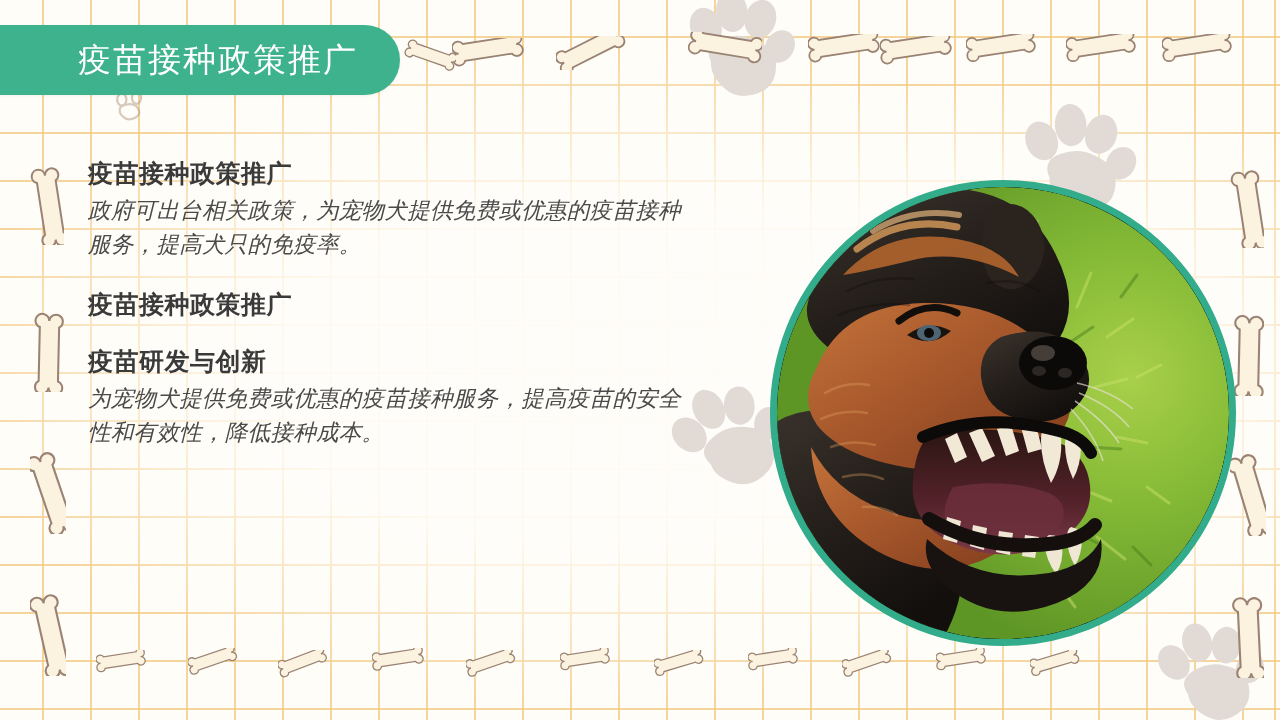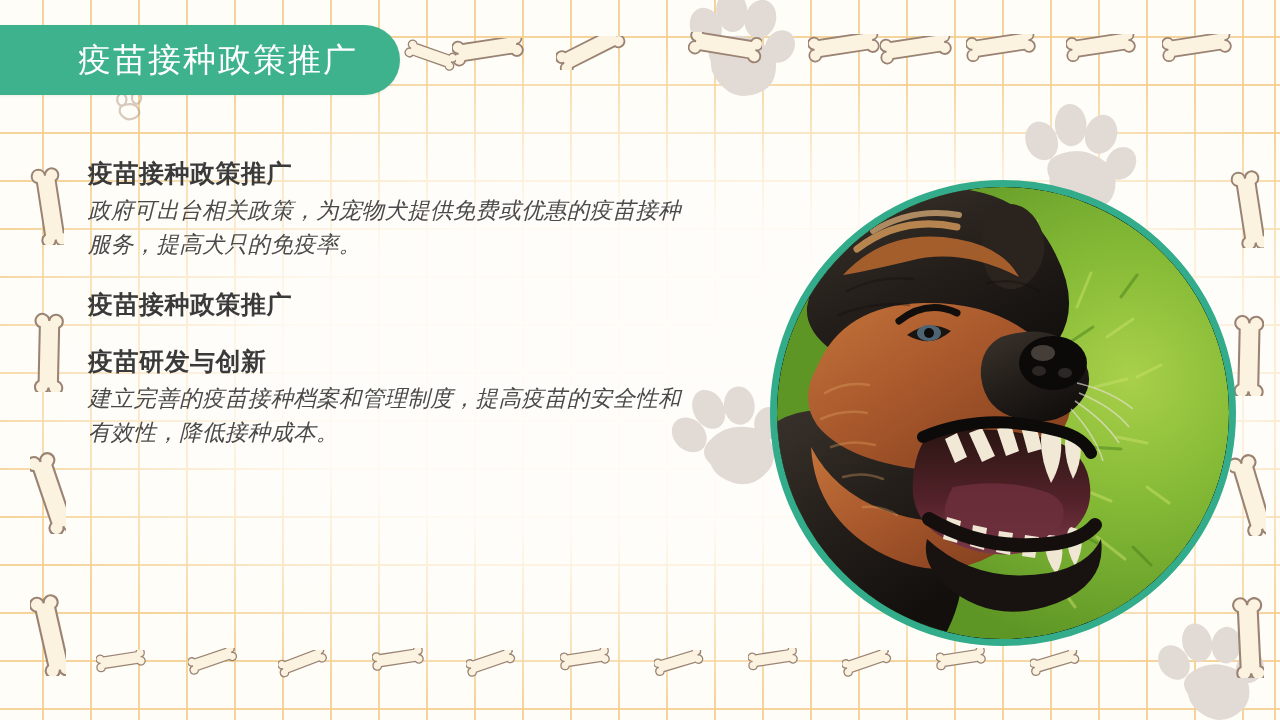--- a/index.html
+++ b/index.html
@@ -272,21 +272,21 @@
       <h2 class="blk-title">疫苗接种政策推广</h2>
       <p class="blk-body">政府可出台相关政策，为宠物犬提供免费或优惠的疫苗接种服务，提高犬只的免疫率。</p>
     </div>
 
     <div class="block">
       <h2 class="blk-title">疫苗接种政策推广</h2>
     </div>
 
     <div class="block">
       <h2 class="blk-title">疫苗研发与创新</h2>
-      <p class="blk-body">建立完善的疫苗接种档案和管理制度，提高疫苗的安全性和有效性，降低接种成本。</p>
+      <p class="blk-body">为宠物犬提供免费或优惠的疫苗接种服务，提高疫苗的安全性和有效性，降低接种成本。</p>
     </div>
 
   </div>
 
   <div class="photo-wrap">
     <div class="photo-inner">
       <svg viewBox="0 0 452 452" preserveAspectRatio="xMidYMid slice">
         <defs>
           <radialGradient id="grassG" cx="78%" cy="42%" r="62%">
             <stop offset="0%" stop-color="#A9D04A"></stop>

